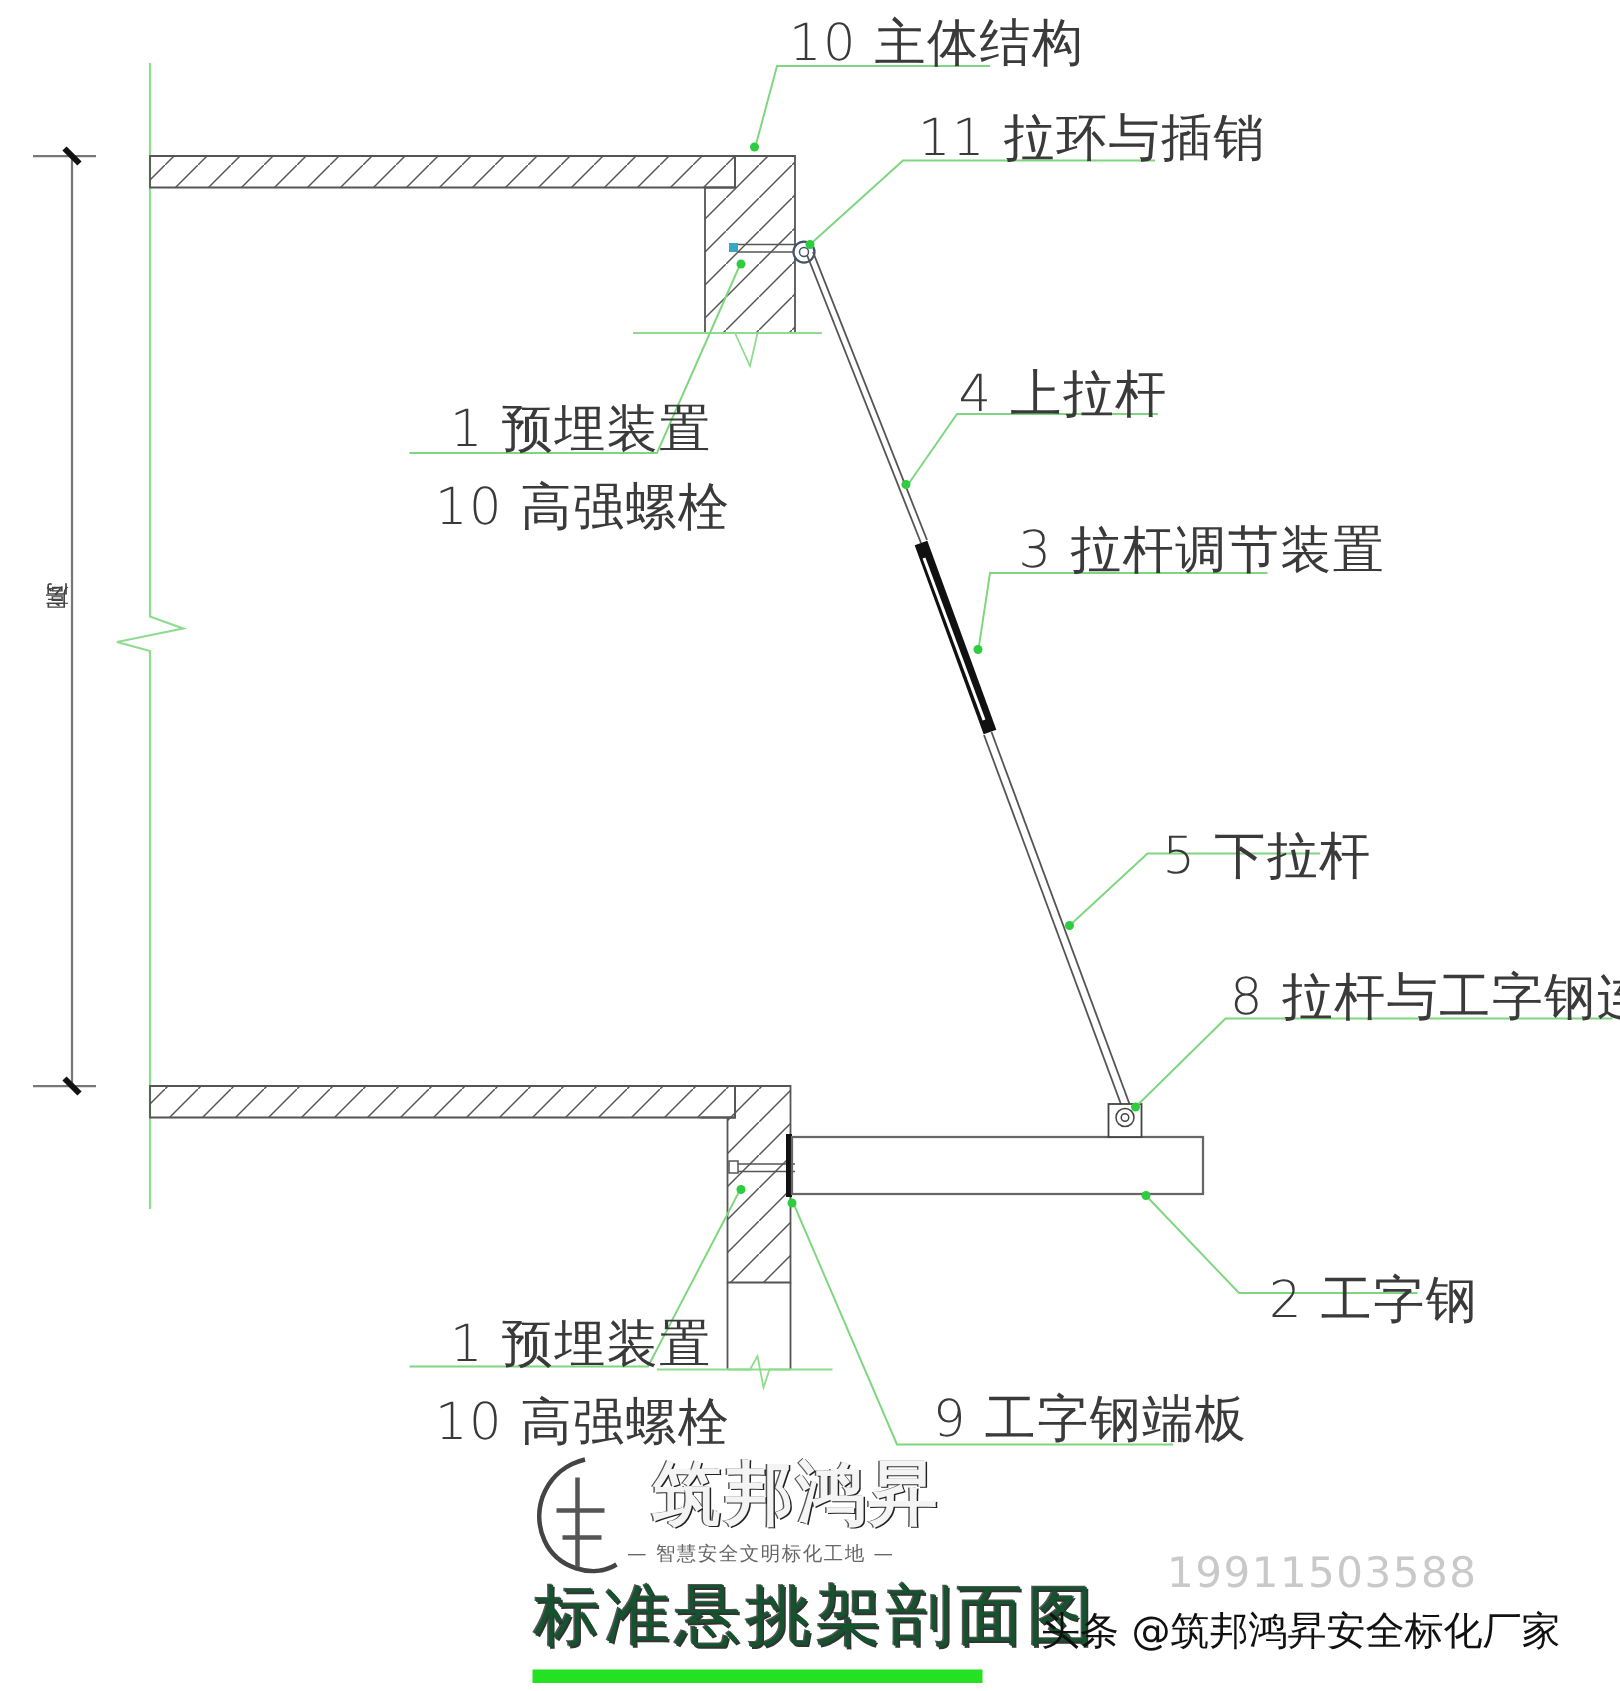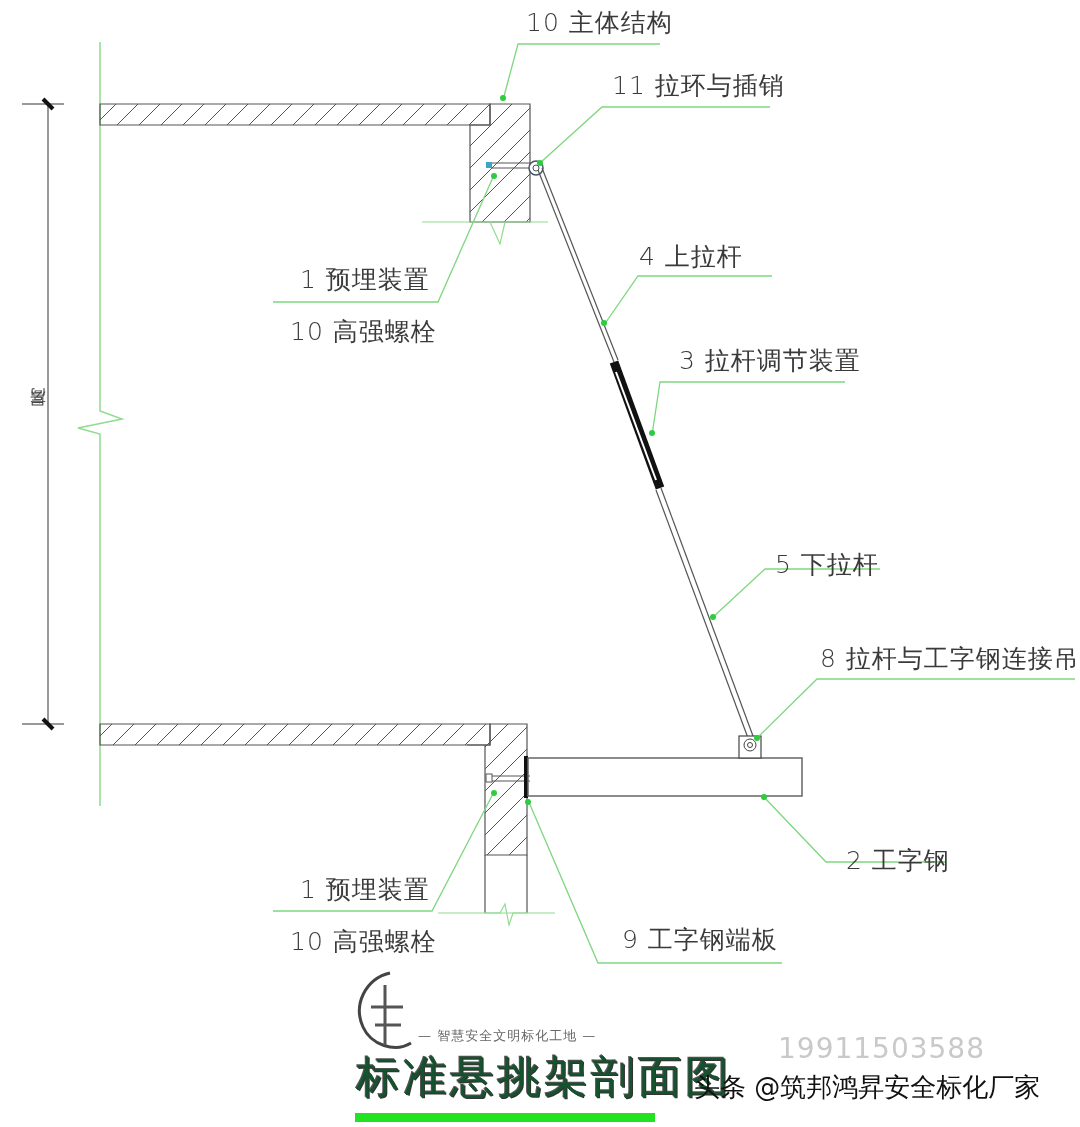--- a/index.html
+++ b/index.html
@@ -1,19 +1,19 @@
 <!DOCTYPE html>
 <html><head>
 <meta charset="utf-8">
 <style>
   html, body { margin: 0; padding: 0; background: #ffffff; }
   body { width: 1080px; height: 1127px; position: relative; overflow: hidden;
          font-family: "DejaVu Sans", sans-serif; }
   #canvas { position: absolute; left: 0; top: 0; width: 1080px; height: 1127px; }
-  .lbl { position: absolute; font-family: "DejaVu Sans", sans-serif; font-size: 25px;
+  .lbl { position: absolute; font-family: "DejaVu Sans", sans-serif; font-size: 34px;
          color: #3a3a3a; white-space: nowrap; letter-spacing: 1px; font-weight: 300; }
   .dim-text { position: absolute; left: 28px; top: 418px; font-size: 16px; color: #444;
               writing-mode: vertical-rl; transform: rotate(180deg); }
   .logo { position: absolute; left: 345px; top: 965px; width: 320px; height: 100px; }
   .logo-name { position: absolute; left: 90px; top: 0px; font-size: 46px; color: #f4f4f4;
                text-shadow: 1px 1px 0 #222, -1px 0 0 #555; letter-spacing: 2px; font-weight: bold; }
   .logo-slogan { position: absolute; left: 73px; top: 62px; font-size: 13px; color: #666; letter-spacing: 1px; }
   .title { position: absolute; left: 356px; top: 1048px; font-size: 44px; color: #14532d;
            text-shadow: 1px 1px 0 #333, -1px -1px 0 #555; letter-spacing: 3px; }
   .title-bar { position: absolute; left: 355px; top: 1113px; width: 300px; height: 9px; background: #22e222; }
@@ -131,19 +131,20 @@
 <div class="lbl" style="left:846px;top:824px;margin-top:20px;">2  工字钢</div>
 <div class="lbl" style="left:300px;top:873px;">1  预埋装置</div>
 <div class="lbl" style="left:290px;top:925px;">10  高强螺栓</div>
 <div class="lbl" style="left:594px;top:923px;margin-left:28px;">9  工字钢端板</div>
 
 <div class="logo">
   <svg width="80" height="100" viewBox="0 0 80 100" style="position:absolute;left:0;top:0;">
     <path d="M45,8 C20,14 8,40 18,62 C26,80 50,88 66,78" fill="none" stroke="#444" stroke-width="3"></path>
     <path d="M40,20 L40,80 M26,42 L58,42 M30,60 L56,60" fill="none" stroke="#555" stroke-width="3"></path>
   </svg>
+  <div class="logo-name">筑邦鸿昇</div>
   <div class="logo-slogan">— 智慧安全文明标化工地 —</div>
 </div>
 
 <div class="title">标准悬挑架剖面图</div>
 <div class="title-bar"></div>
 <div class="phone">19911503588</div>
 <div class="watermark">头条 @筑邦鸿昇安全标化厂家</div>
 
 </body></html>

